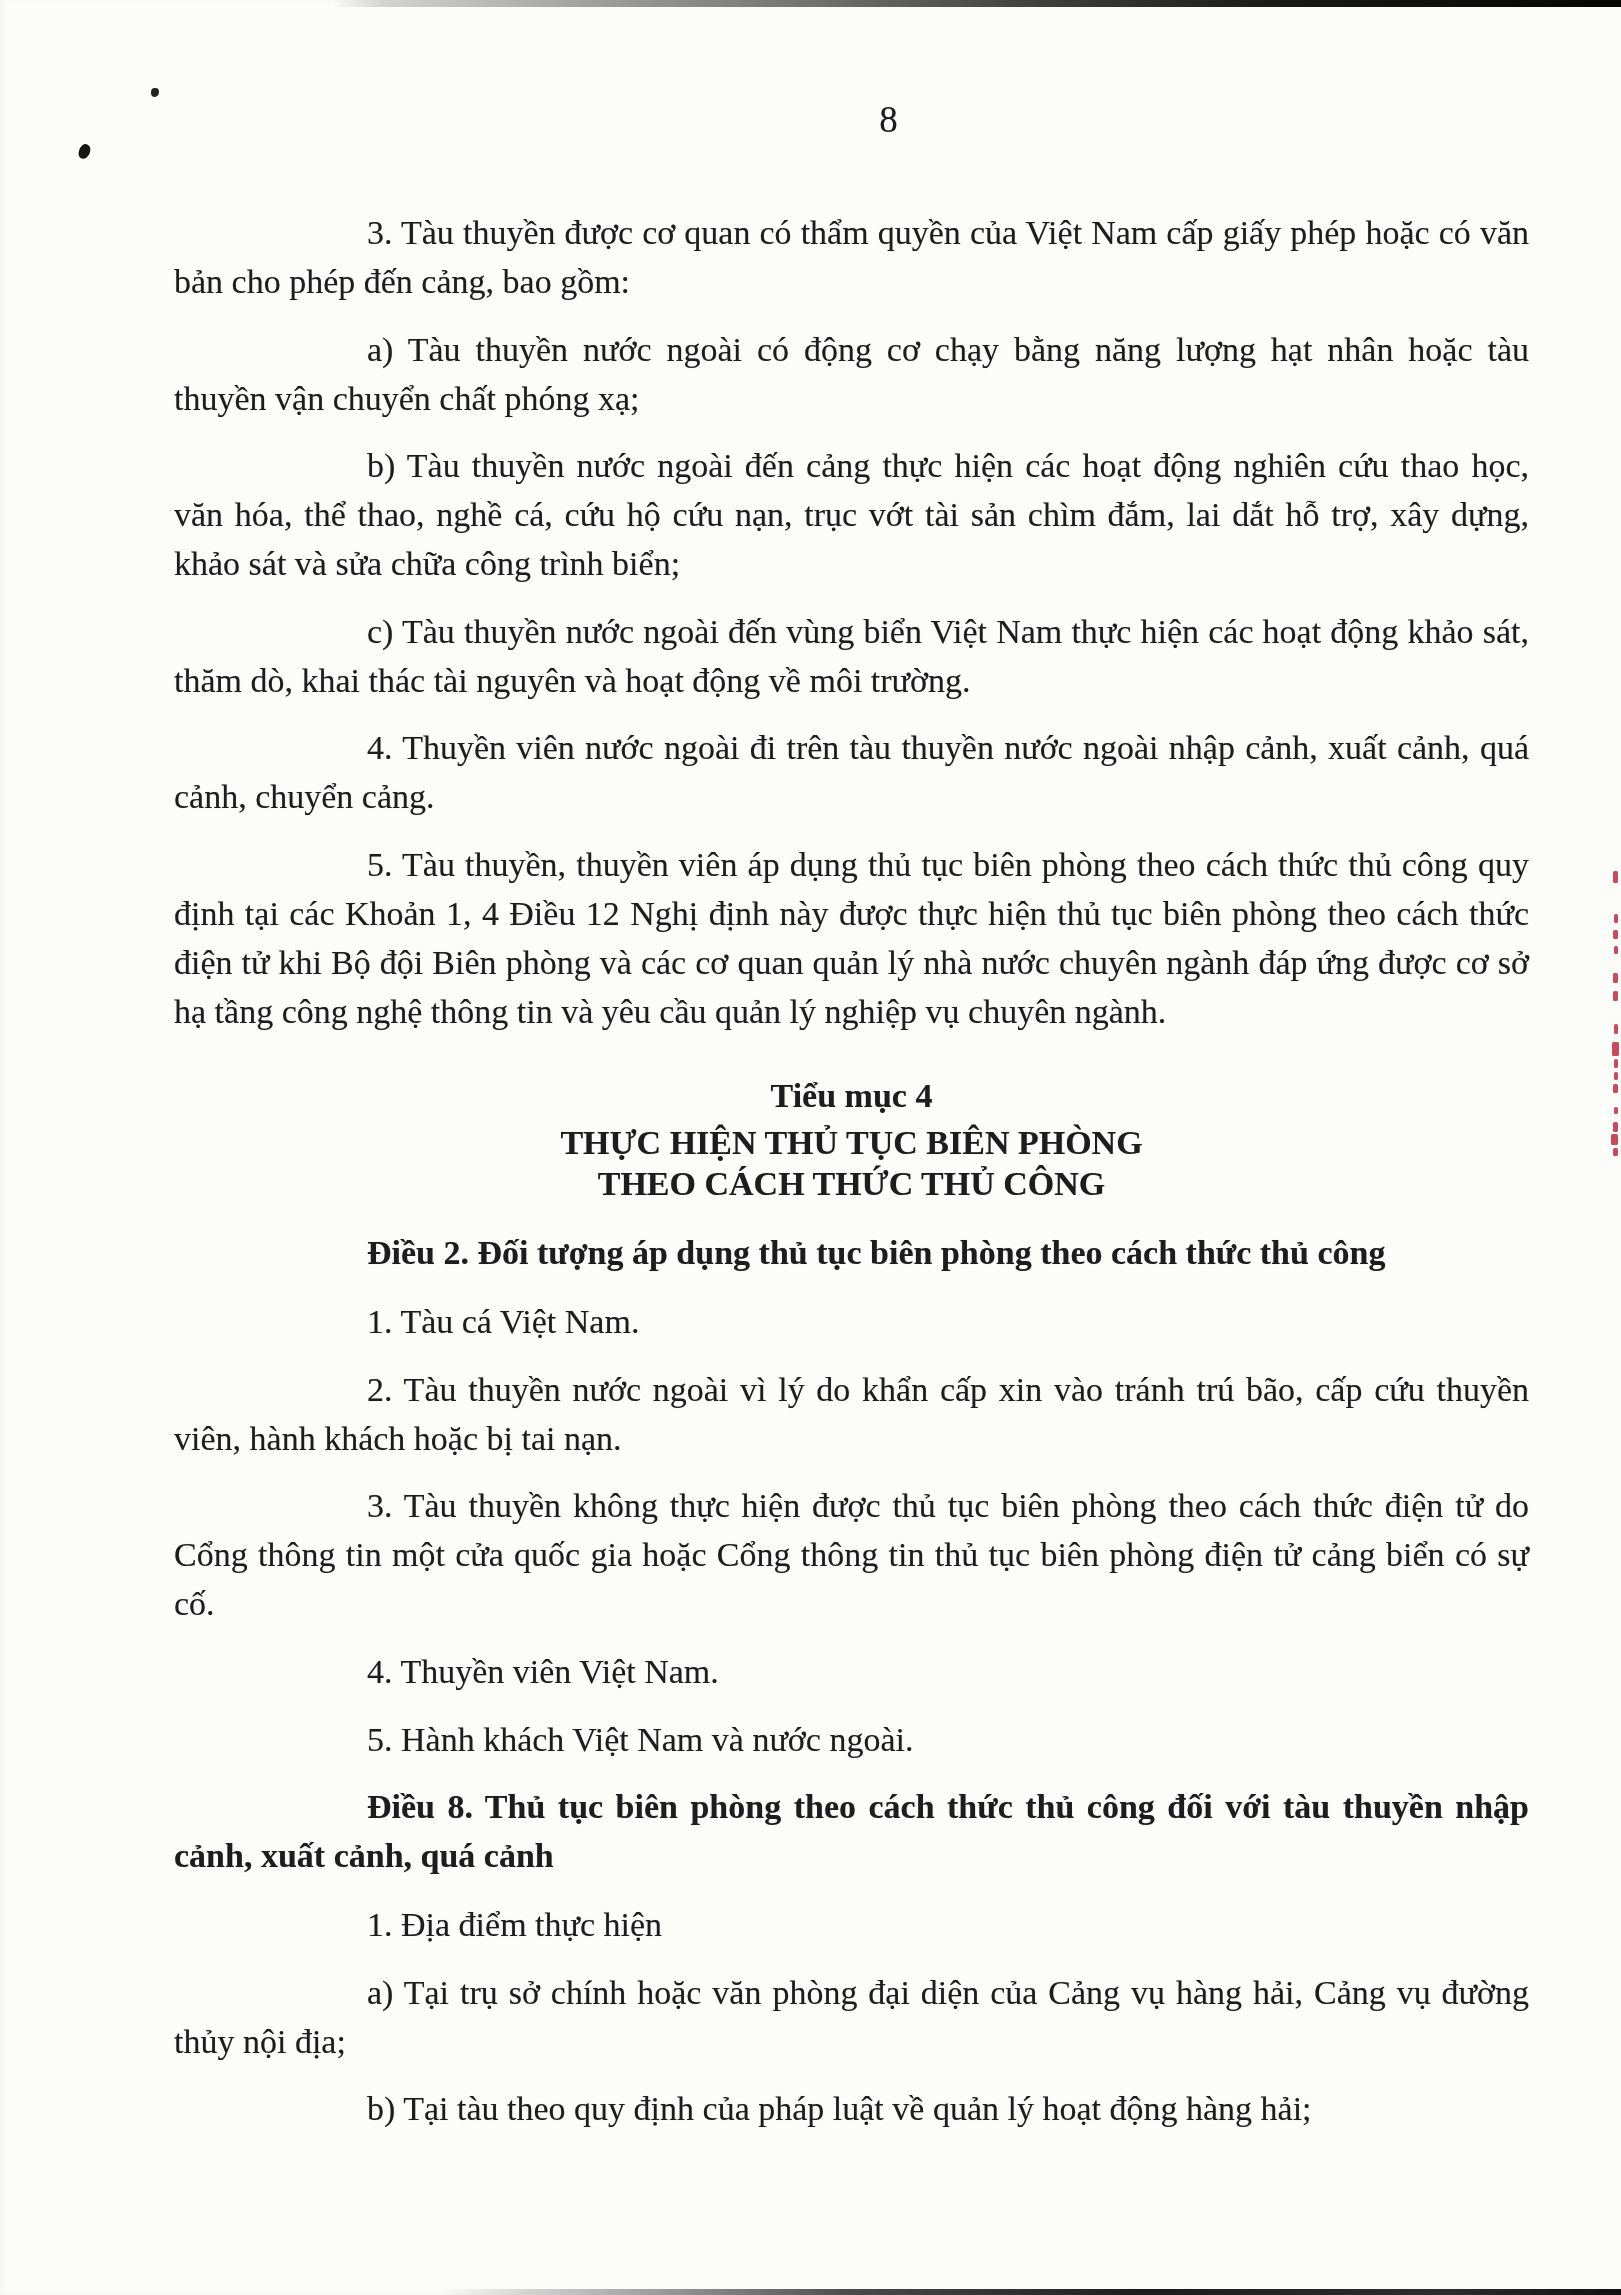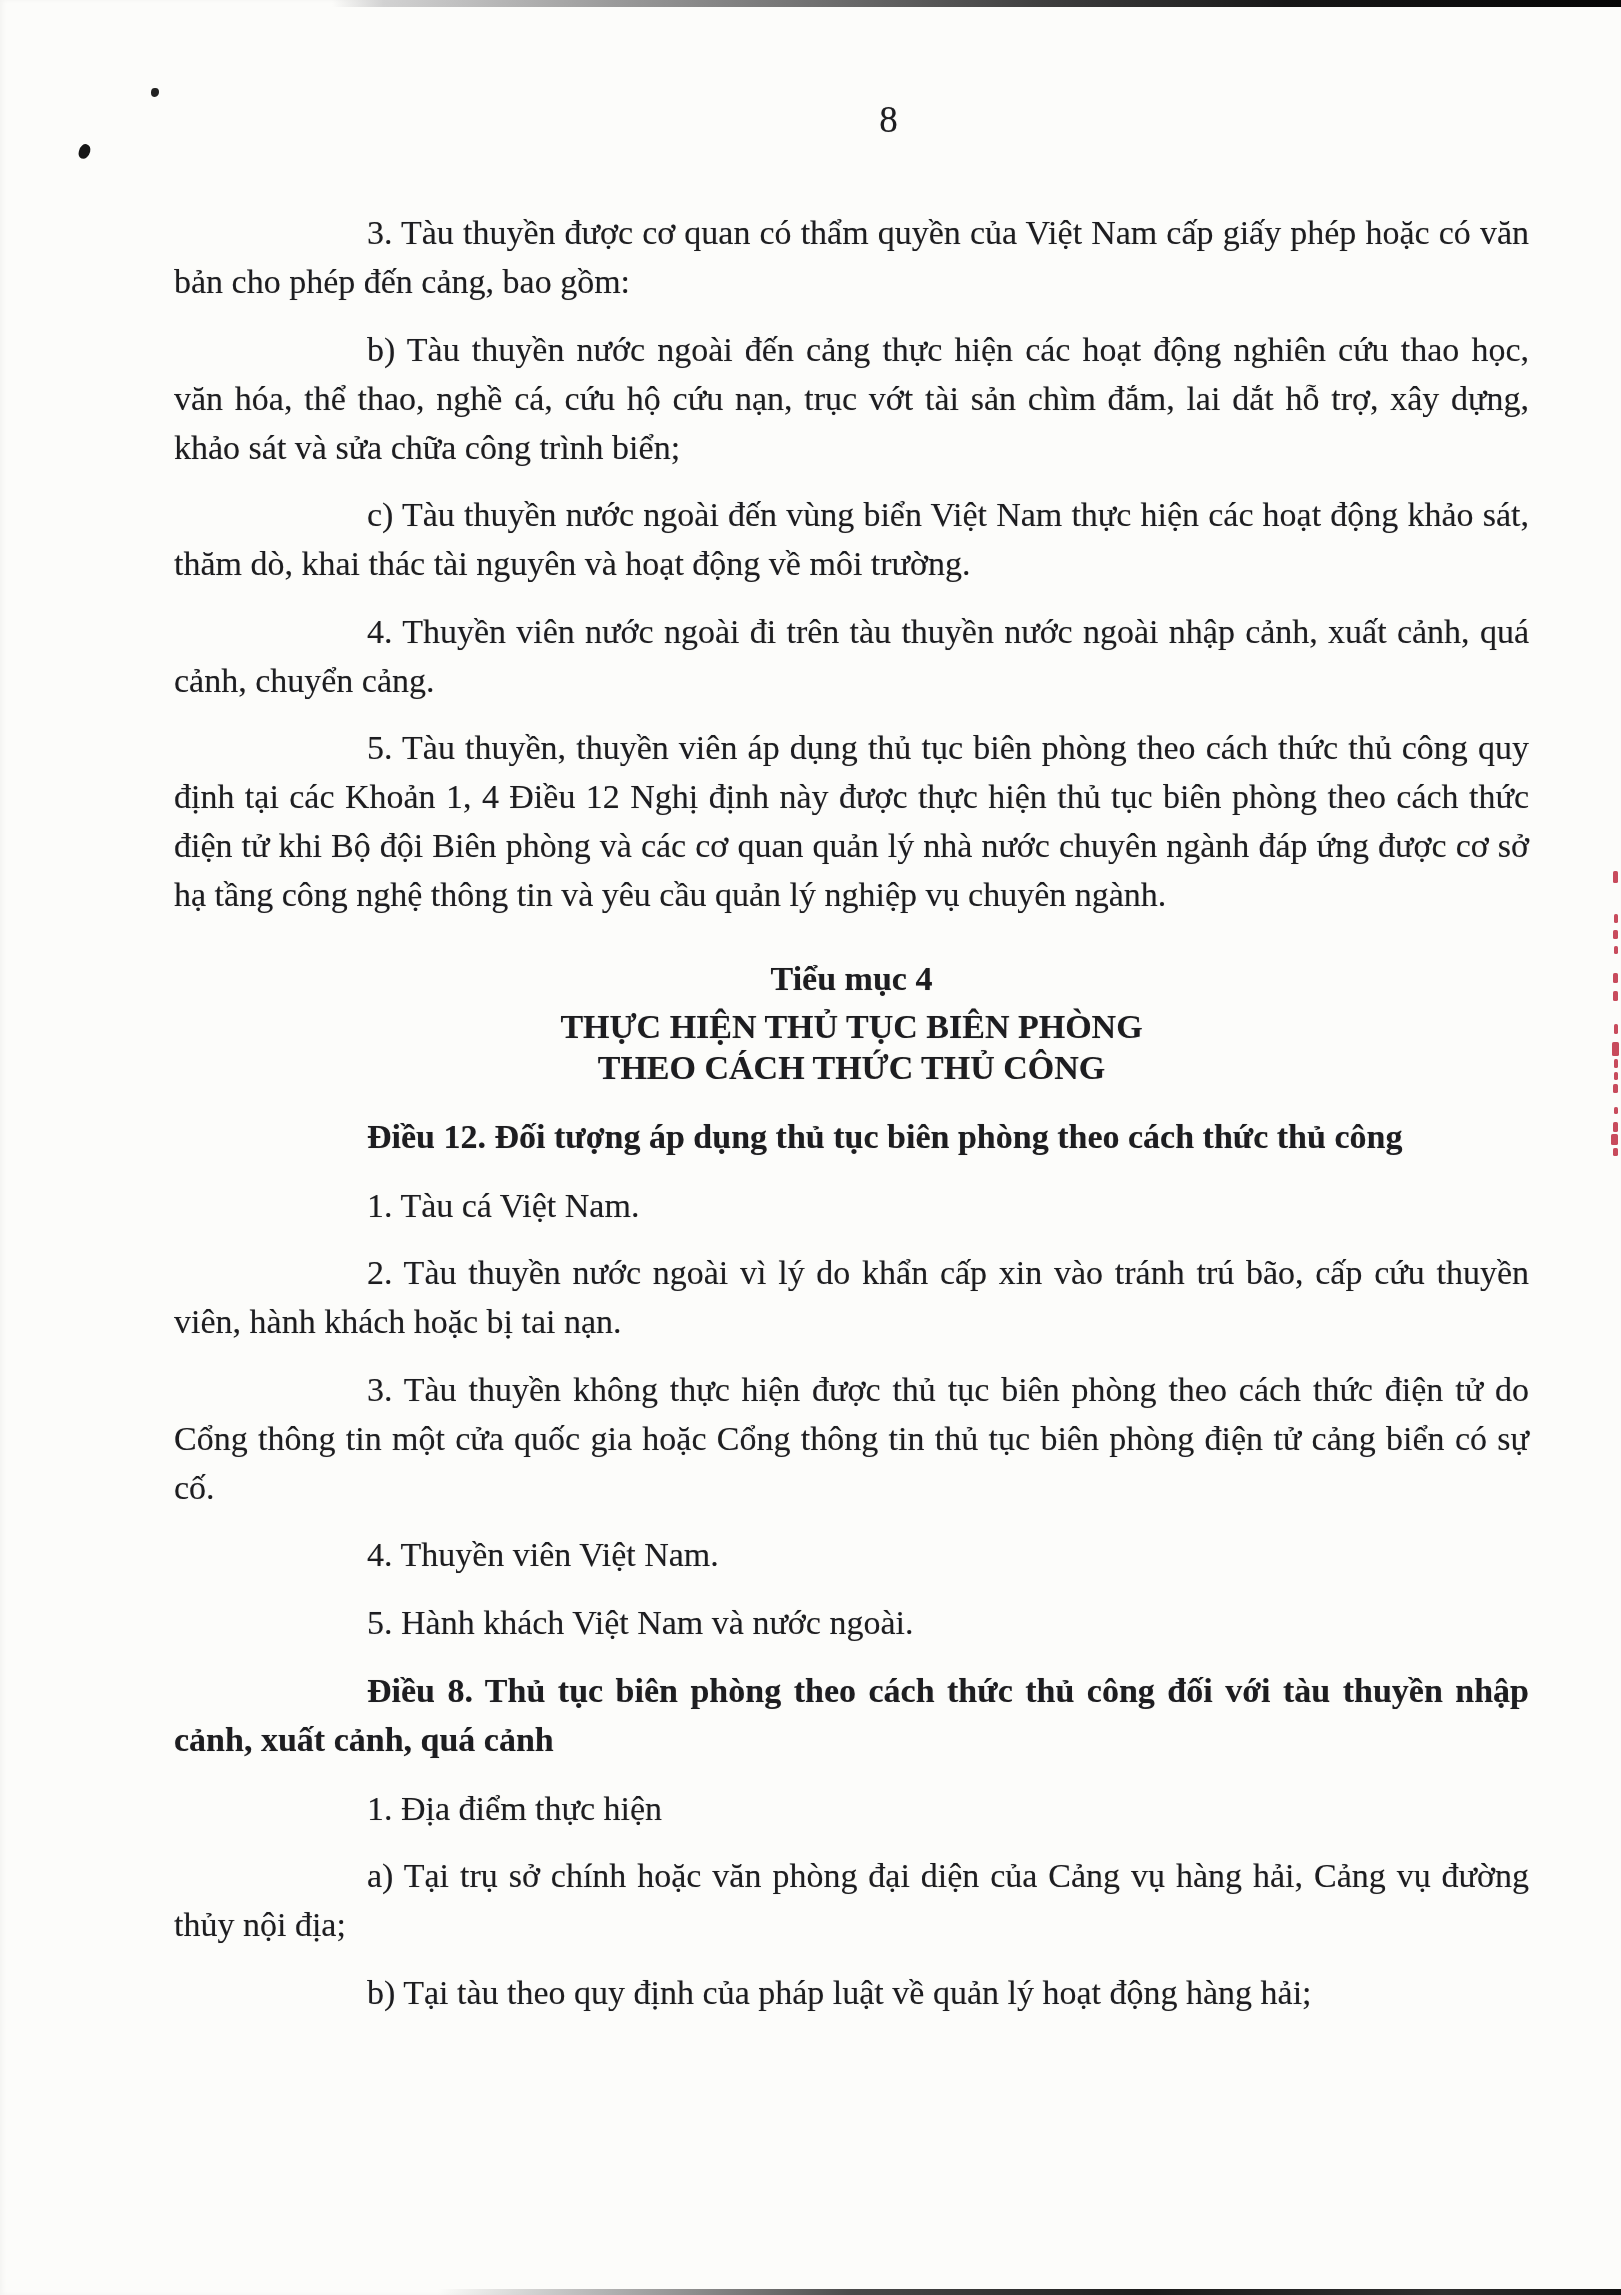--- a/index.html
+++ b/index.html
@@ -118,32 +118,33 @@
     <div class="red-mark" style="left:1613px; top:1122px; width:4.9px; height:9.7px;"></div>
     <div class="red-mark" style="left:1611px; top:1134px; width:7.3px; height:11.3px;"></div>
     <div class="red-mark" style="left:1613px; top:1148px; width:4.9px; height:8px;"></div>
   </div>
 
   <div class="page-number">8</div>
 
   <div class="content">
 
     <p class="para">3. Tàu thuyền được cơ quan có thẩm quyền của Việt Nam cấp giấy phép hoặc có văn bản cho phép đến cảng, bao gồm:</p>
+    <p class="para">a) Tàu thuyền nước ngoài có động cơ chạy bằng năng lượng hạt nhân hoặc tàu thuyền vận chuyển chất phóng xạ;</p>
     <p class="para">b) Tàu thuyền nước ngoài đến cảng thực hiện các hoạt động nghiên cứu thao học, văn hóa, thể thao, nghề cá, cứu hộ cứu nạn, trục vớt tài sản chìm đắm, lai dắt hỗ trợ, xây dựng, khảo sát và sửa chữa công trình biển;</p>
     <p class="para">c) Tàu thuyền nước ngoài đến vùng biển Việt Nam thực hiện các hoạt động khảo sát, thăm dò, khai thác tài nguyên và hoạt động về môi trường.</p>
     <p class="para">4. Thuyền viên nước ngoài đi trên tàu thuyền nước ngoài nhập cảnh, xuất cảnh, quá cảnh, chuyển cảng.</p>
     <p class="para">5. Tàu thuyền, thuyền viên áp dụng thủ tục biên phòng theo cách thức thủ công quy định tại các Khoản 1, 4 Điều 12 Nghị định này được thực hiện thủ tục biên phòng theo cách thức điện tử khi Bộ đội Biên phòng và các cơ quan quản lý nhà nước chuyên ngành đáp ứng được cơ sở hạ tầng công nghệ thông tin và yêu cầu quản lý nghiệp vụ chuyên ngành.</p>
 
     <div class="para subsection">
       <div class="line-1">Tiểu mục 4</div>
       <div class="line-2">THỰC HIỆN THỦ TỤC BIÊN PHÒNG</div>
       <div class="line-3">THEO CÁCH THỨC THỦ CÔNG</div>
     </div>
 
-    <p class="para article-heading">Điều 12. Đối tượng áp dụng thủ tục biên phòng theo cách thức thủ công</p>
+    <p class="para article-heading">Điều 2. Đối tượng áp dụng thủ tục biên phòng theo cách thức thủ công</p>
     <p class="para">1. Tàu cá Việt Nam.</p>
     <p class="para">2. Tàu thuyền nước ngoài vì lý do khẩn cấp xin vào tránh trú bão, cấp cứu thuyền viên, hành khách hoặc bị tai nạn.</p>
     <p class="para">3. Tàu thuyền không thực hiện được thủ tục biên phòng theo cách thức điện tử do Cổng thông tin một cửa quốc gia hoặc Cổng thông tin thủ tục biên phòng điện tử cảng biển có sự cố.</p>
     <p class="para">4. Thuyền viên Việt Nam.</p>
     <p class="para">5. Hành khách Việt Nam và nước ngoài.</p>
 
     <p class="para article-heading">Điều 8. Thủ tục biên phòng theo cách thức thủ công đối với tàu thuyền nhập cảnh, xuất cảnh, quá cảnh</p>
     <p class="para">1. Địa điểm thực hiện</p>
     <p class="para">a) Tại trụ sở chính hoặc văn phòng đại diện của Cảng vụ hàng hải, Cảng vụ đường thủy nội địa;</p>
     <p class="para">b) Tại tàu theo quy định của pháp luật về quản lý hoạt động hàng hải;</p>

